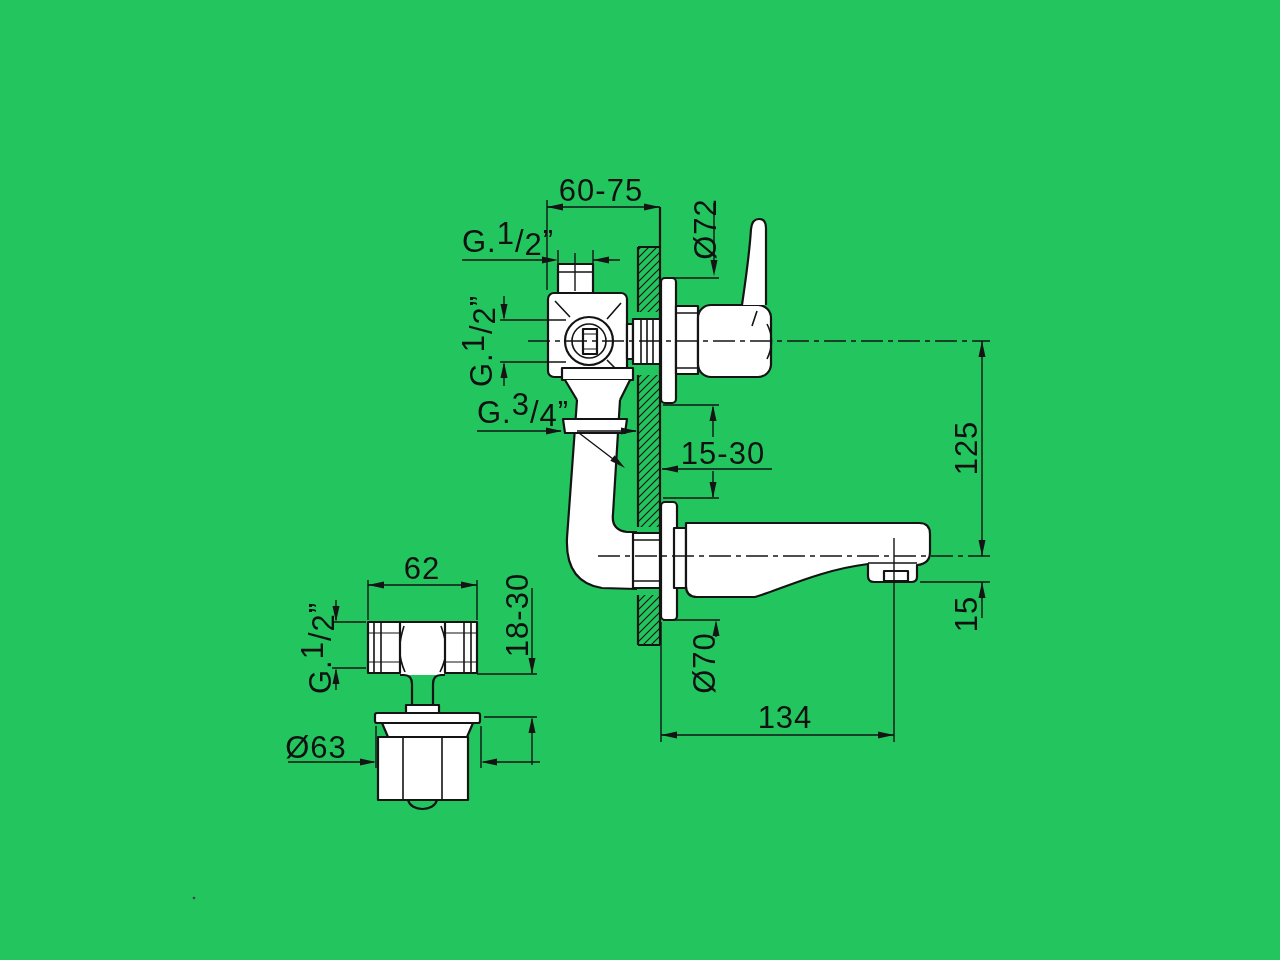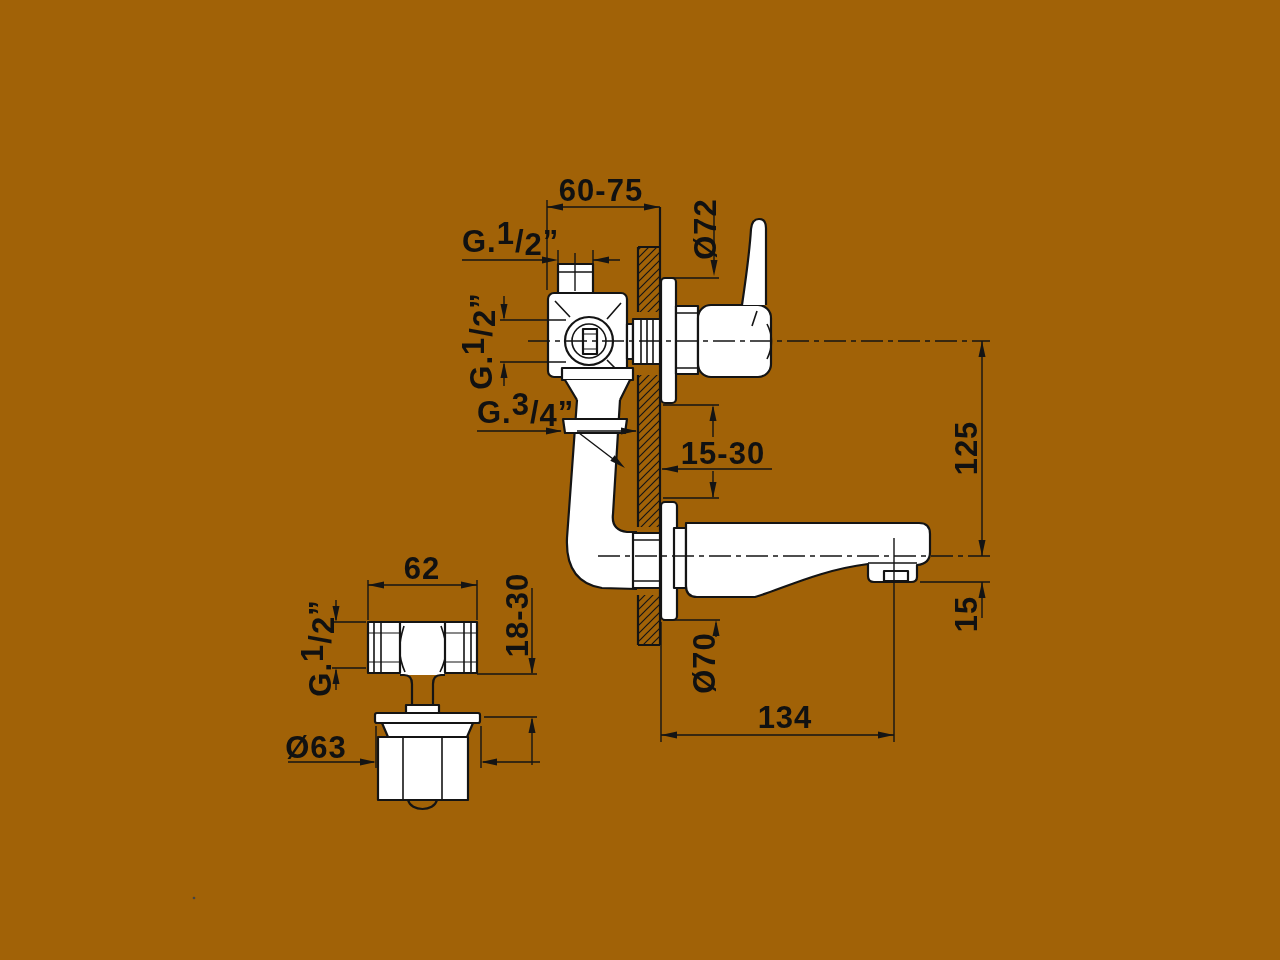--- a/index.html
+++ b/index.html
@@ -1,16 +1,16 @@
 <!DOCTYPE html>
 <html><head>
 <meta charset="utf-8">
 <style>
   html,body{margin:0;padding:0;background:#ffffff;}
-  .stage{width:1280px;height:960px;background:#a16207;position:relative;overflow:hidden;font-weight:bold;}
+  .stage{width:1280px;height:960px;background:#22c55e;position:relative;overflow:hidden;}
   svg{display:block;}
   .ol{fill:none;stroke:#141414;stroke-width:2.2;stroke-linejoin:round;}
   .olw{fill:#ffffff;stroke:#141414;stroke-width:2.2;stroke-linejoin:round;}
   .fw{fill:#ffffff;stroke:none;}
   .in{fill:none;stroke:#141414;stroke-width:1.6;}
   .in2{fill:none;stroke:#141414;stroke-width:1.2;}
   .th{fill:none;stroke:#141414;stroke-width:1.4;}
   .cl{fill:none;stroke:#141414;stroke-width:1.3;stroke-dasharray:22 5 5 5;}
   .ah{fill:#141414;stroke:none;}
   text{font-family:"Liberation Sans","DejaVu Sans",sans-serif;font-size:31px;fill:#111;letter-spacing:1px;}

